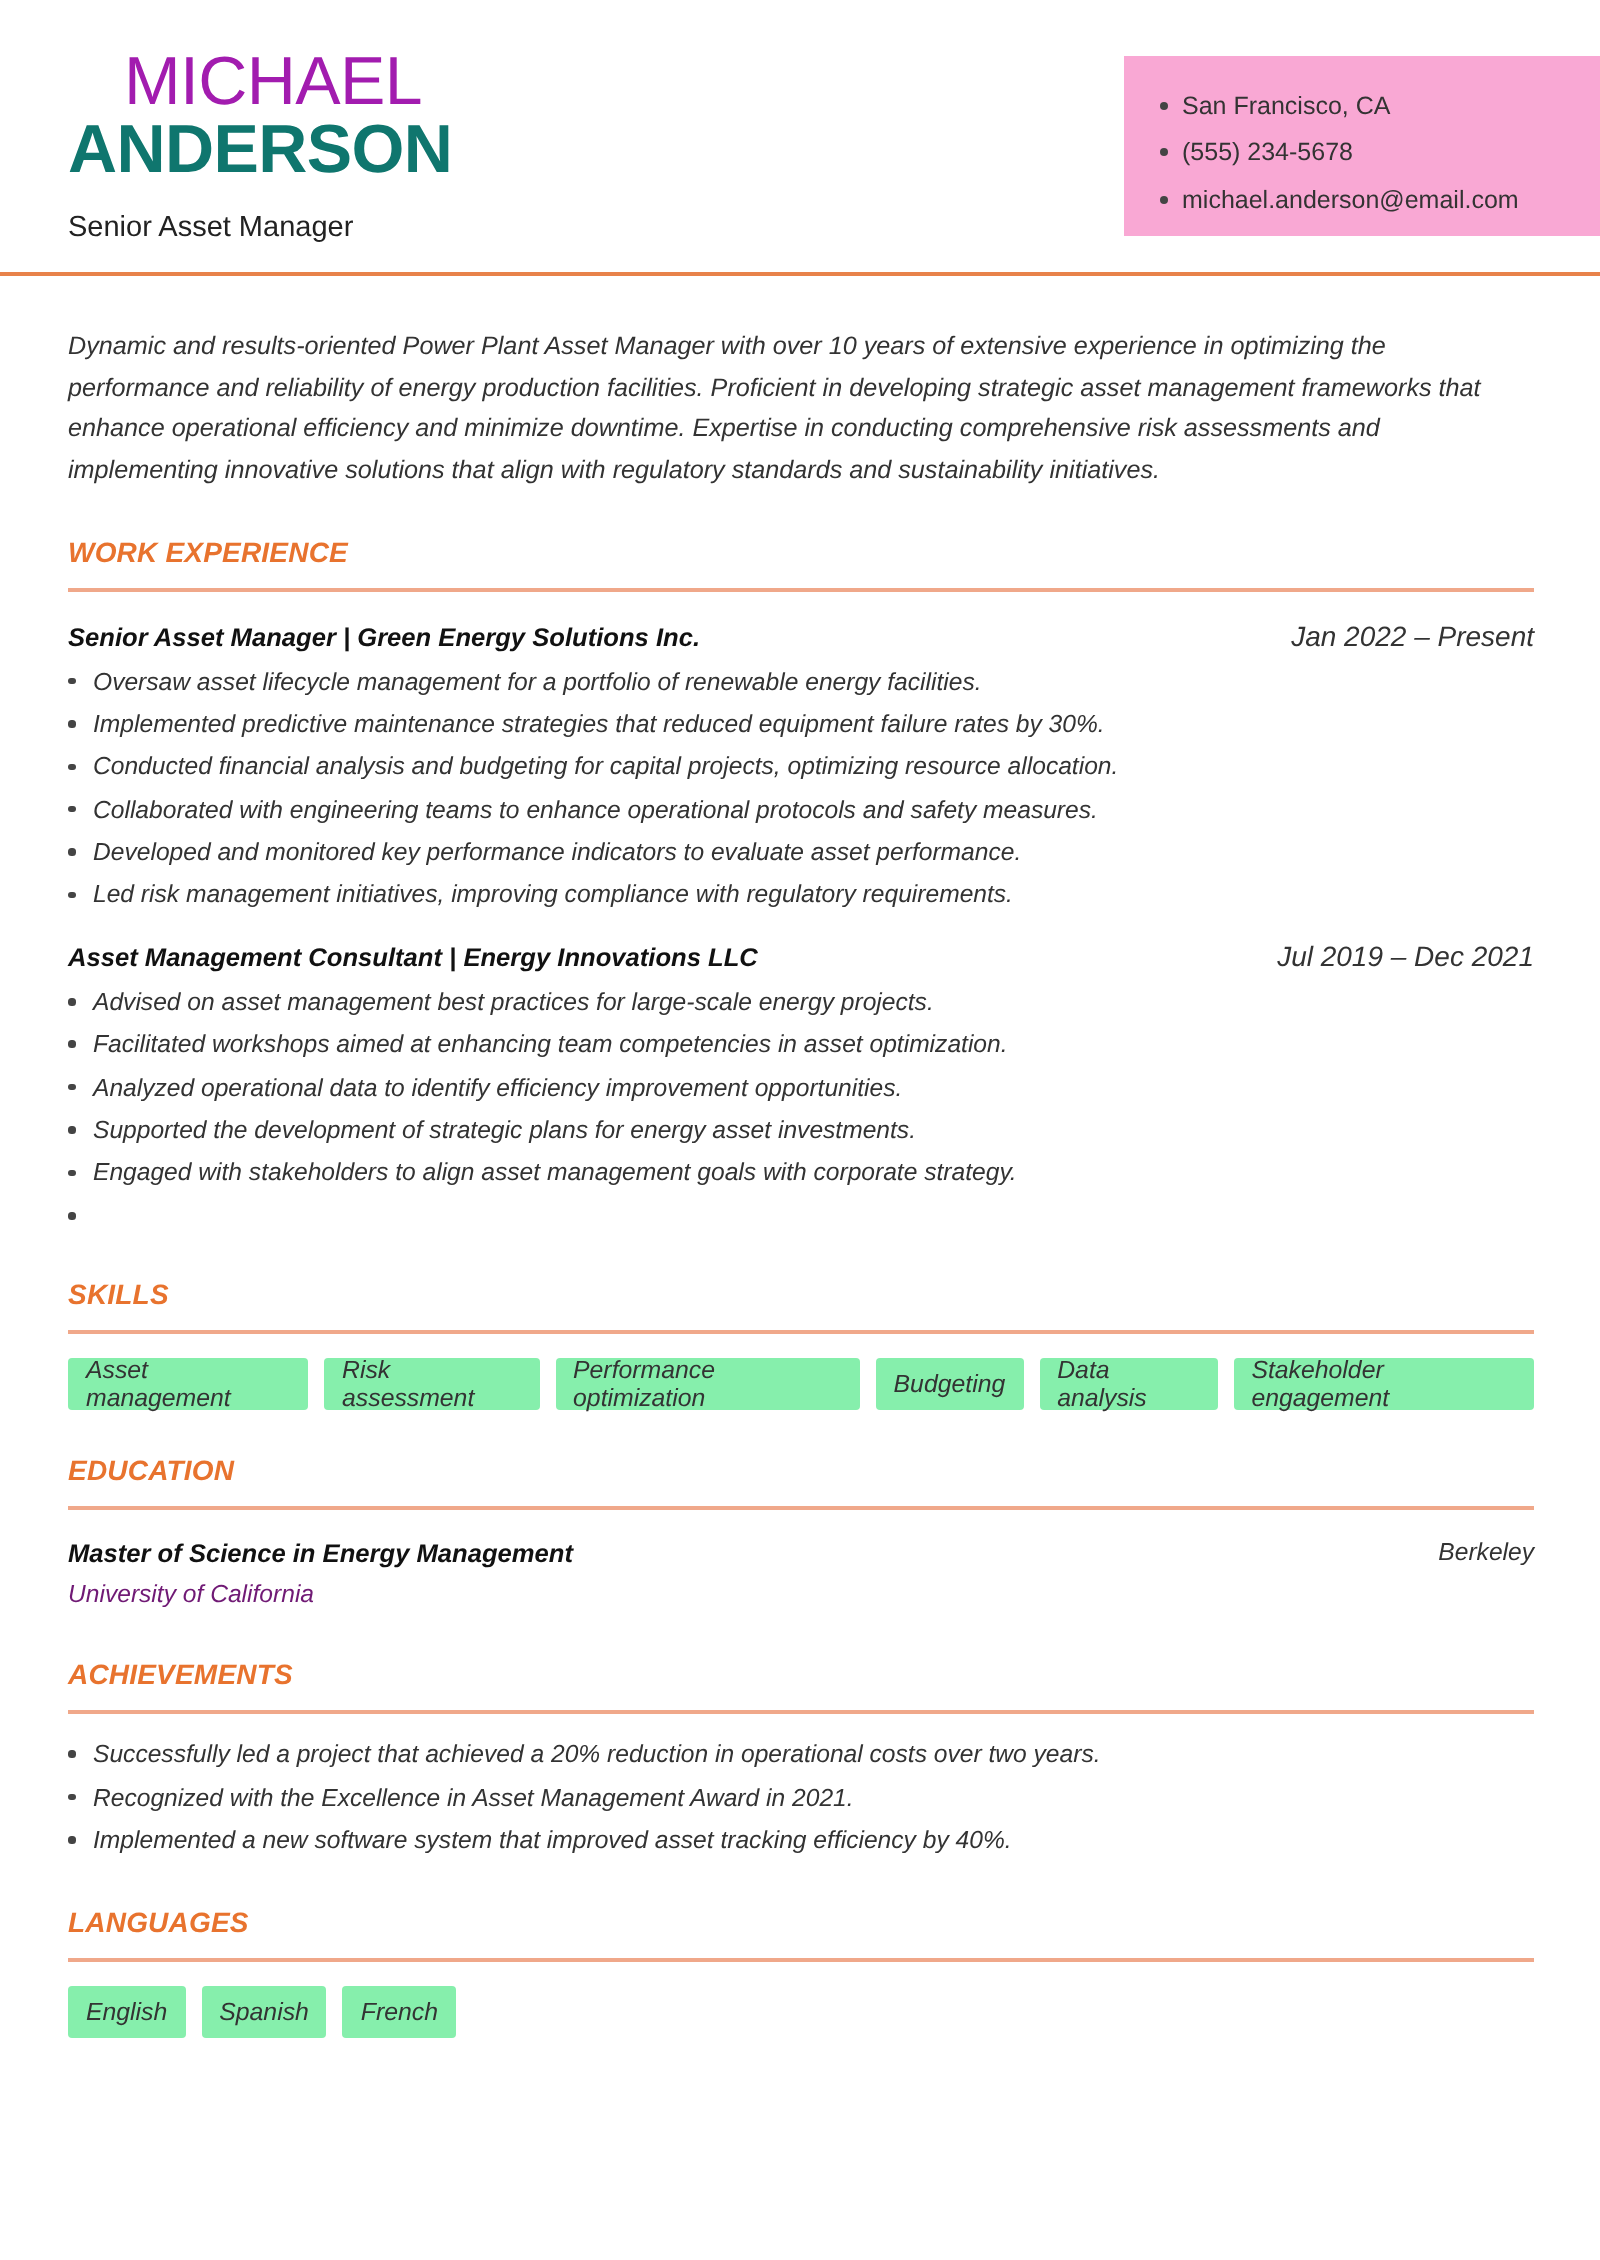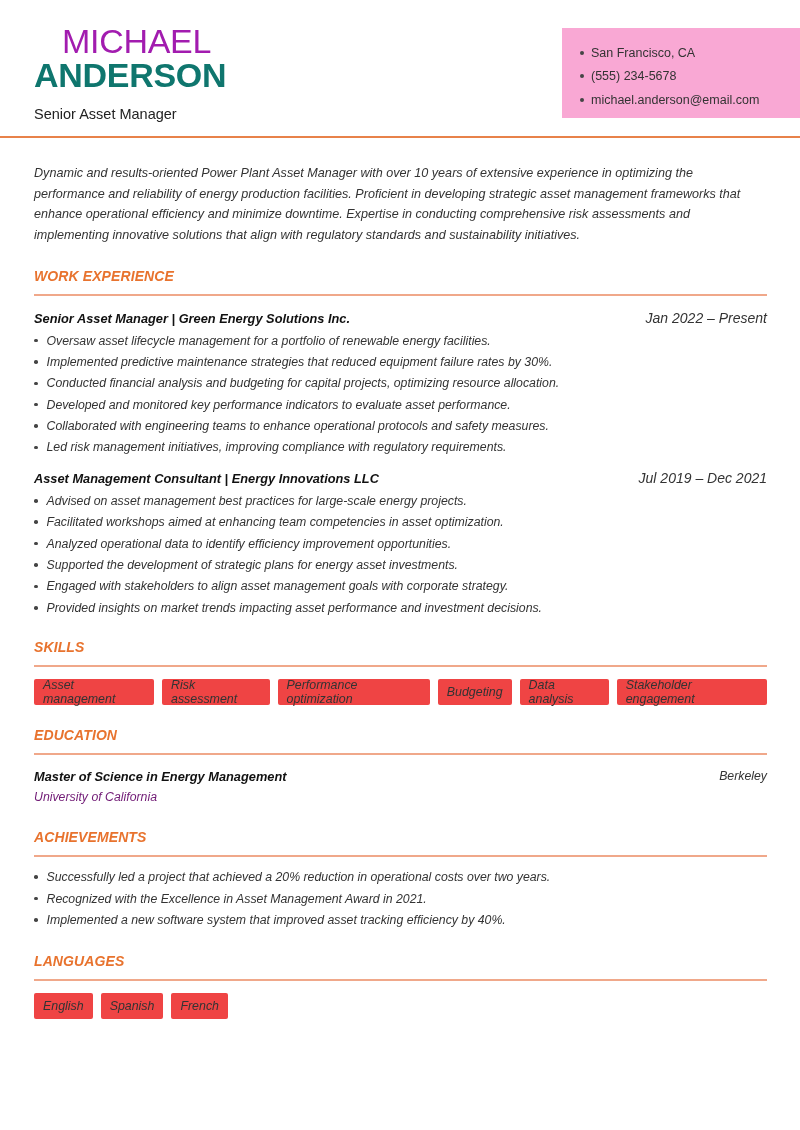--- a/index.html
+++ b/index.html
@@ -23,21 +23,21 @@
   .section-rule { height: 2px; background: #f0a88a; margin-top: 10px; }
 
   .job-head { display: flex; justify-content: space-between; align-items: flex-end; }
   .job-role { font-size: 12.8px; font-weight: 700; color: #111; }
   .job-dates { font-size: 14px; color: #333; }
   .bullet-list { list-style: none; }
   .bullet-list li { font-size: 12.3px; color: #333; display: flex; align-items: center; height: 21.4px; }
   .bullet-list li .bullet { width: 3.5px; height: 3.5px; margin-right: 9px; margin-left: 0px; }
 
   .tags { display: flex; gap: 8px; }
-  .tag { background: #ef4444; font-size: 12.4px; color: #333; padding: 0 9px; height: 26px; display: flex; align-items: center; border-radius: 2px; }
+  .tag { background: #86efac; font-size: 12.4px; color: #333; padding: 0 9px; height: 26px; display: flex; align-items: center; border-radius: 2px; }
 
   .edu-head { display: flex; justify-content: space-between; }
   .degree { font-size: 12.8px; font-weight: 700; color: #111; }
   .edu-loc { font-size: 12.3px; color: #333; }
   .school { font-size: 12.3px; color: #701a75; margin-top: 6px; }
 </style>
 </head>
 <body>
 
 <div class="header">
@@ -82,25 +82,25 @@
         <li>
             <span class="bullet"></span>
             <span>Implemented predictive maintenance strategies that reduced equipment failure rates by 30%.</span>
           </li>
         <li>
             <span class="bullet"></span>
             <span>Conducted financial analysis and budgeting for capital projects, optimizing resource allocation.</span>
           </li>
         <li>
             <span class="bullet"></span>
-            <span>Developed and monitored key performance indicators to evaluate asset performance.</span>
+            <span>Collaborated with engineering teams to enhance operational protocols and safety measures.</span>
           </li>
         <li>
             <span class="bullet"></span>
-            <span>Collaborated with engineering teams to enhance operational protocols and safety measures.</span>
+            <span>Developed and monitored key performance indicators to evaluate asset performance.</span>
           </li>
         <li>
             <span class="bullet"></span>
             <span>Led risk management initiatives, improving compliance with regulatory requirements.</span>
           </li>
       </ul>
     </div>
 
     <div style="margin-top:12px;">
       <div class="job-head">
@@ -123,21 +123,20 @@
         <li>
             <span class="bullet"></span>
             <span>Supported the development of strategic plans for energy asset investments.</span>
           </li>
         <li>
             <span class="bullet"></span>
             <span>Engaged with stakeholders to align asset management goals with corporate strategy.</span>
           </li>
         <li>
             <span class="bullet"></span>
-            <span>Provided insights on market trends impacting asset performance and investment decisions.</span>
           </li>
       </ul>
     </div>
   </div>
 
   <div style="margin-top:20px;">
     <div class="section-title">SKILLS</div>
     <div class="section-rule"></div>
     <div class="tags" style="margin-top:12px;">
       <span class="tag">Asset management</span>

